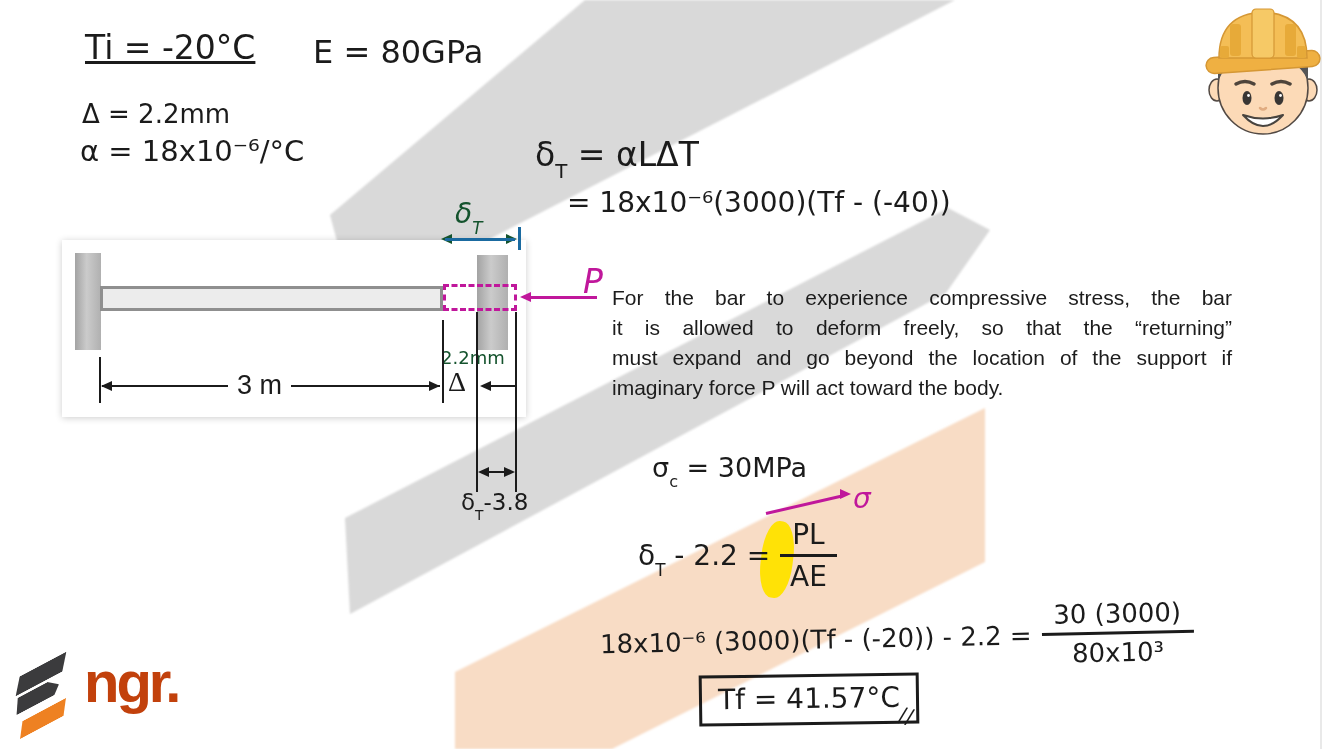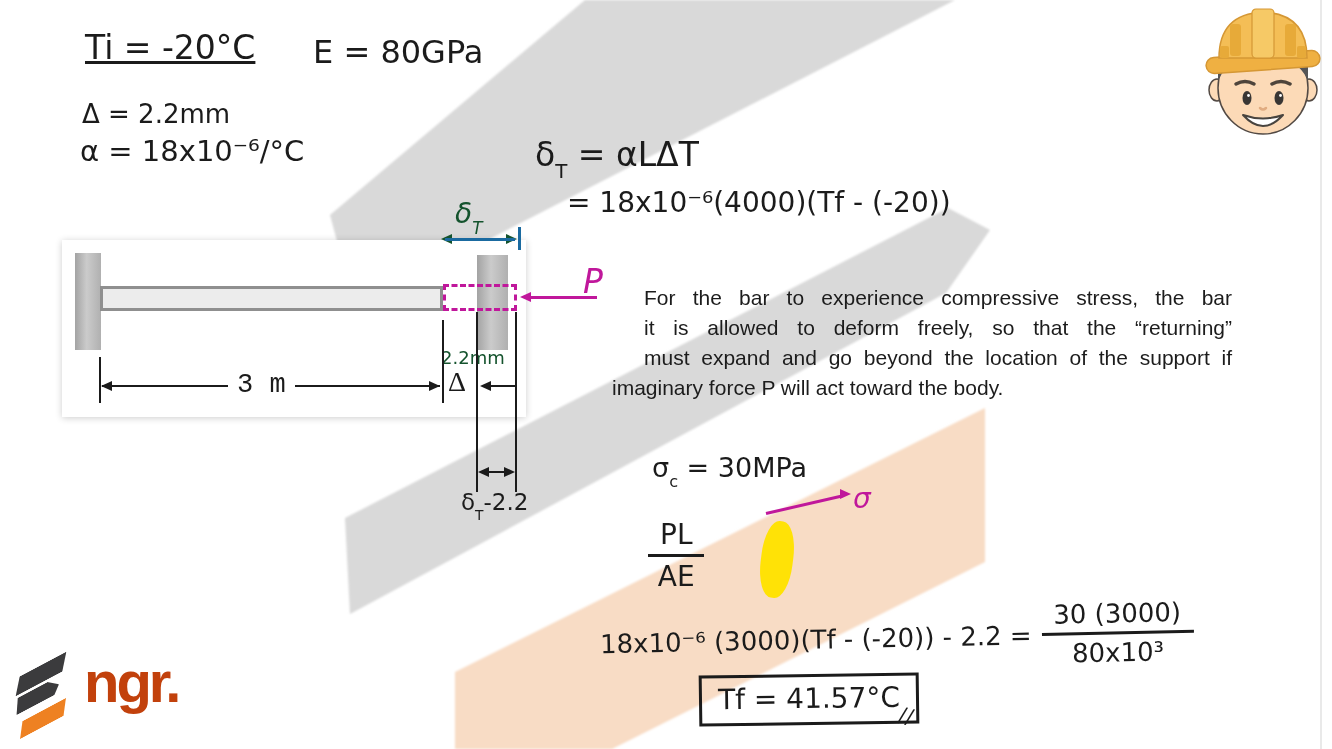--- a/index.html
+++ b/index.html
@@ -37,21 +37,21 @@
            transform:rotate(-13deg);transform-origin:left center;z-index:5;}
   #ann-sigma{left:853px;top:482px;font-size:28px;font-style:italic;}
   #answer-box{left:699px;top:674px;font-size:28px;border:3px solid #1b1b1b;padding:5px 16px 7px;
               background:transparent;transform:rotate(-0.8deg);z-index:5;}
   #answer-marks{left:899px;top:704px;font-size:21px;transform:rotate(14deg);}
 
   
   #explanation{left:612px;top:283px;width:620px;z-index:4;color:#1c1c1c;
                font-size:21px;line-height:30px;}
   .exp-line{text-align:justify;}
-  .exp-line.just{text-align-last:justify;margin-left:32px;}
+  .exp-line.just{text-align-last:justify;}
 
   
   #diagram-box{left:62px;top:240px;width:464px;height:177px;background:#ffffff;
                box-shadow:0 1px 7px rgba(0,0,0,0.20);z-index:2;}
   .wall{position:absolute;z-index:3;background:linear-gradient(90deg,#a3a3a3,#cbcbcb 45%,#b0b0b0);}
   #wall-left{left:75px;top:253px;width:26px;height:97px;}
   #wall-right{left:477px;top:255px;width:31px;height:95px;}
   #bar{position:absolute;left:100px;top:286px;width:343px;height:25px;z-index:3;
        background:#ececec;border:3px solid #8f8f8f;}
   #dashed-ext{position:absolute;left:443px;top:284px;width:74px;height:27px;z-index:4;
@@ -102,68 +102,69 @@
     <polygon points="455,672 985,408 985,562 612,749 455,749" fill="#f8dcc5" filter="url(#soft)"></polygon>
   </svg>
   <div id="edge-line"></div>
 
   <div class="hw" id="given-ti">Ti = -20°C</div>
   <div class="hw" id="given-e">E = 80GPa</div>
   <div class="hw" id="given-gap">Δ = 2.2mm</div>
   <div class="hw" id="given-alpha">α = 18x10⁻⁶/°C</div>
 
   <div class="hw" id="eq-thermal"><span>δ</span><sub>T</sub><span> = αLΔT</span></div>
-  <div class="hw" id="eq-thermal-sub">= 18x10⁻⁶(4000)(Tf - (-20))</div>
+  <div class="hw" id="eq-thermal-sub">= 18x10⁻⁶(3000)(Tf - (-40))</div>
 
   <div class="layer" id="diagram-box"></div>
   <div class="wall" id="wall-left"></div>
   <div class="wall" id="wall-right"></div>
   <div id="bar"></div>
   <div id="dashed-ext"></div>
 
   <div class="tri tri-l blue" style="left:441px;top:234px;"></div>
   <div class="tri tri-r blue" style="left:506px;top:234px;"></div>
   <div class="dimline" id="dim-blue-line" style="background:#1a6aa0;"></div>
   <div class="vline" id="dim-blue-tick"></div>
   <div class="hw blue" id="lbl-deltaT"><span>δ</span><sub>T</sub></div>
 
   <div class="vline" style="left:99px;top:357px;height:46px;"></div>
   <div class="vline" style="left:442px;top:320px;height:83px;"></div>
   <div class="dimline" style="left:102px;top:385px;width:338px;"></div>
   <div class="tri tri-l ink" style="left:101px;top:381px;"></div>
   <div class="tri tri-r ink" style="left:429px;top:381px;"></div>
-  <div class="hw serif" id="lbl-3m" style="font-family:Liberation Mono, monospace;text-align:center;">3 m</div>
+  <div class="hw serif" id="lbl-3m" style="font-family:Liberation Sans, sans-serif;text-align:center;">3 m</div>
 
   <div class="hw serif" id="lbl-delta" style="font-family:'Liberation Serif',serif;">Δ</div>
   <div class="tri tri-l ink" style="left:480px;top:381px;"></div>
   <div class="dimline" style="left:491px;top:385px;width:26px;"></div>
   <div class="hw blue" id="lbl-gapmm">2.2mm</div>
 
   <div class="vline" style="left:476px;top:312px;height:180px;"></div>
   <div class="vline" style="left:515px;top:312px;height:180px;"></div>
   <div class="tri tri-l ink" style="left:478px;top:467px;"></div>
   <div class="tri tri-r ink" style="left:504px;top:467px;"></div>
   <div class="dimline" style="left:488px;top:471px;width:17px;"></div>
-  <div class="hw" id="lbl-pen"><span>δ</span><sub>T</sub><span>-2.2</span></div>
+  <div class="hw" id="lbl-pen"><span>δ</span><sub>T</sub><span>-3.8</span></div>
 
   <div class="tri tri-l mag" style="left:520px;top:292px;"></div>
   <div class="dimline" id="force-line"></div>
   <div class="hw mag" id="lbl-force">P</div>
 
   <div class="layer" id="explanation">
     <div class="exp-line just">For the bar to experience compressive stress, the bar</div>
     <div class="exp-line just">it is allowed to deform freely, so that the “returning”</div>
     <div class="exp-line just">must expand and go beyond the location of the support if</div>
     <div class="exp-line">imaginary force P will act toward the body.</div>
   </div>
 
   <div class="hw" id="eq-sigma"><span>σ</span><sub>c</sub><span> = 30MPa</span></div>
 
   <div id="hl-blob"></div>
   <div class="hw" id="eq-compat">
+    <span><span>δ</span><sub>T</sub><span> - 2.2 =</span></span>
     <span class="frac">
         <span class="num">PL</span>
         <span class="den">AE</span>
       </span>
   </div>
   <div id="ann-arrow-line"></div>
   <div class="tri tri-r mag" style="left:840px;top:489px;"></div>
   <div class="hw mag" id="ann-sigma">σ</div>
 
   <div class="hw" id="eq-final">

